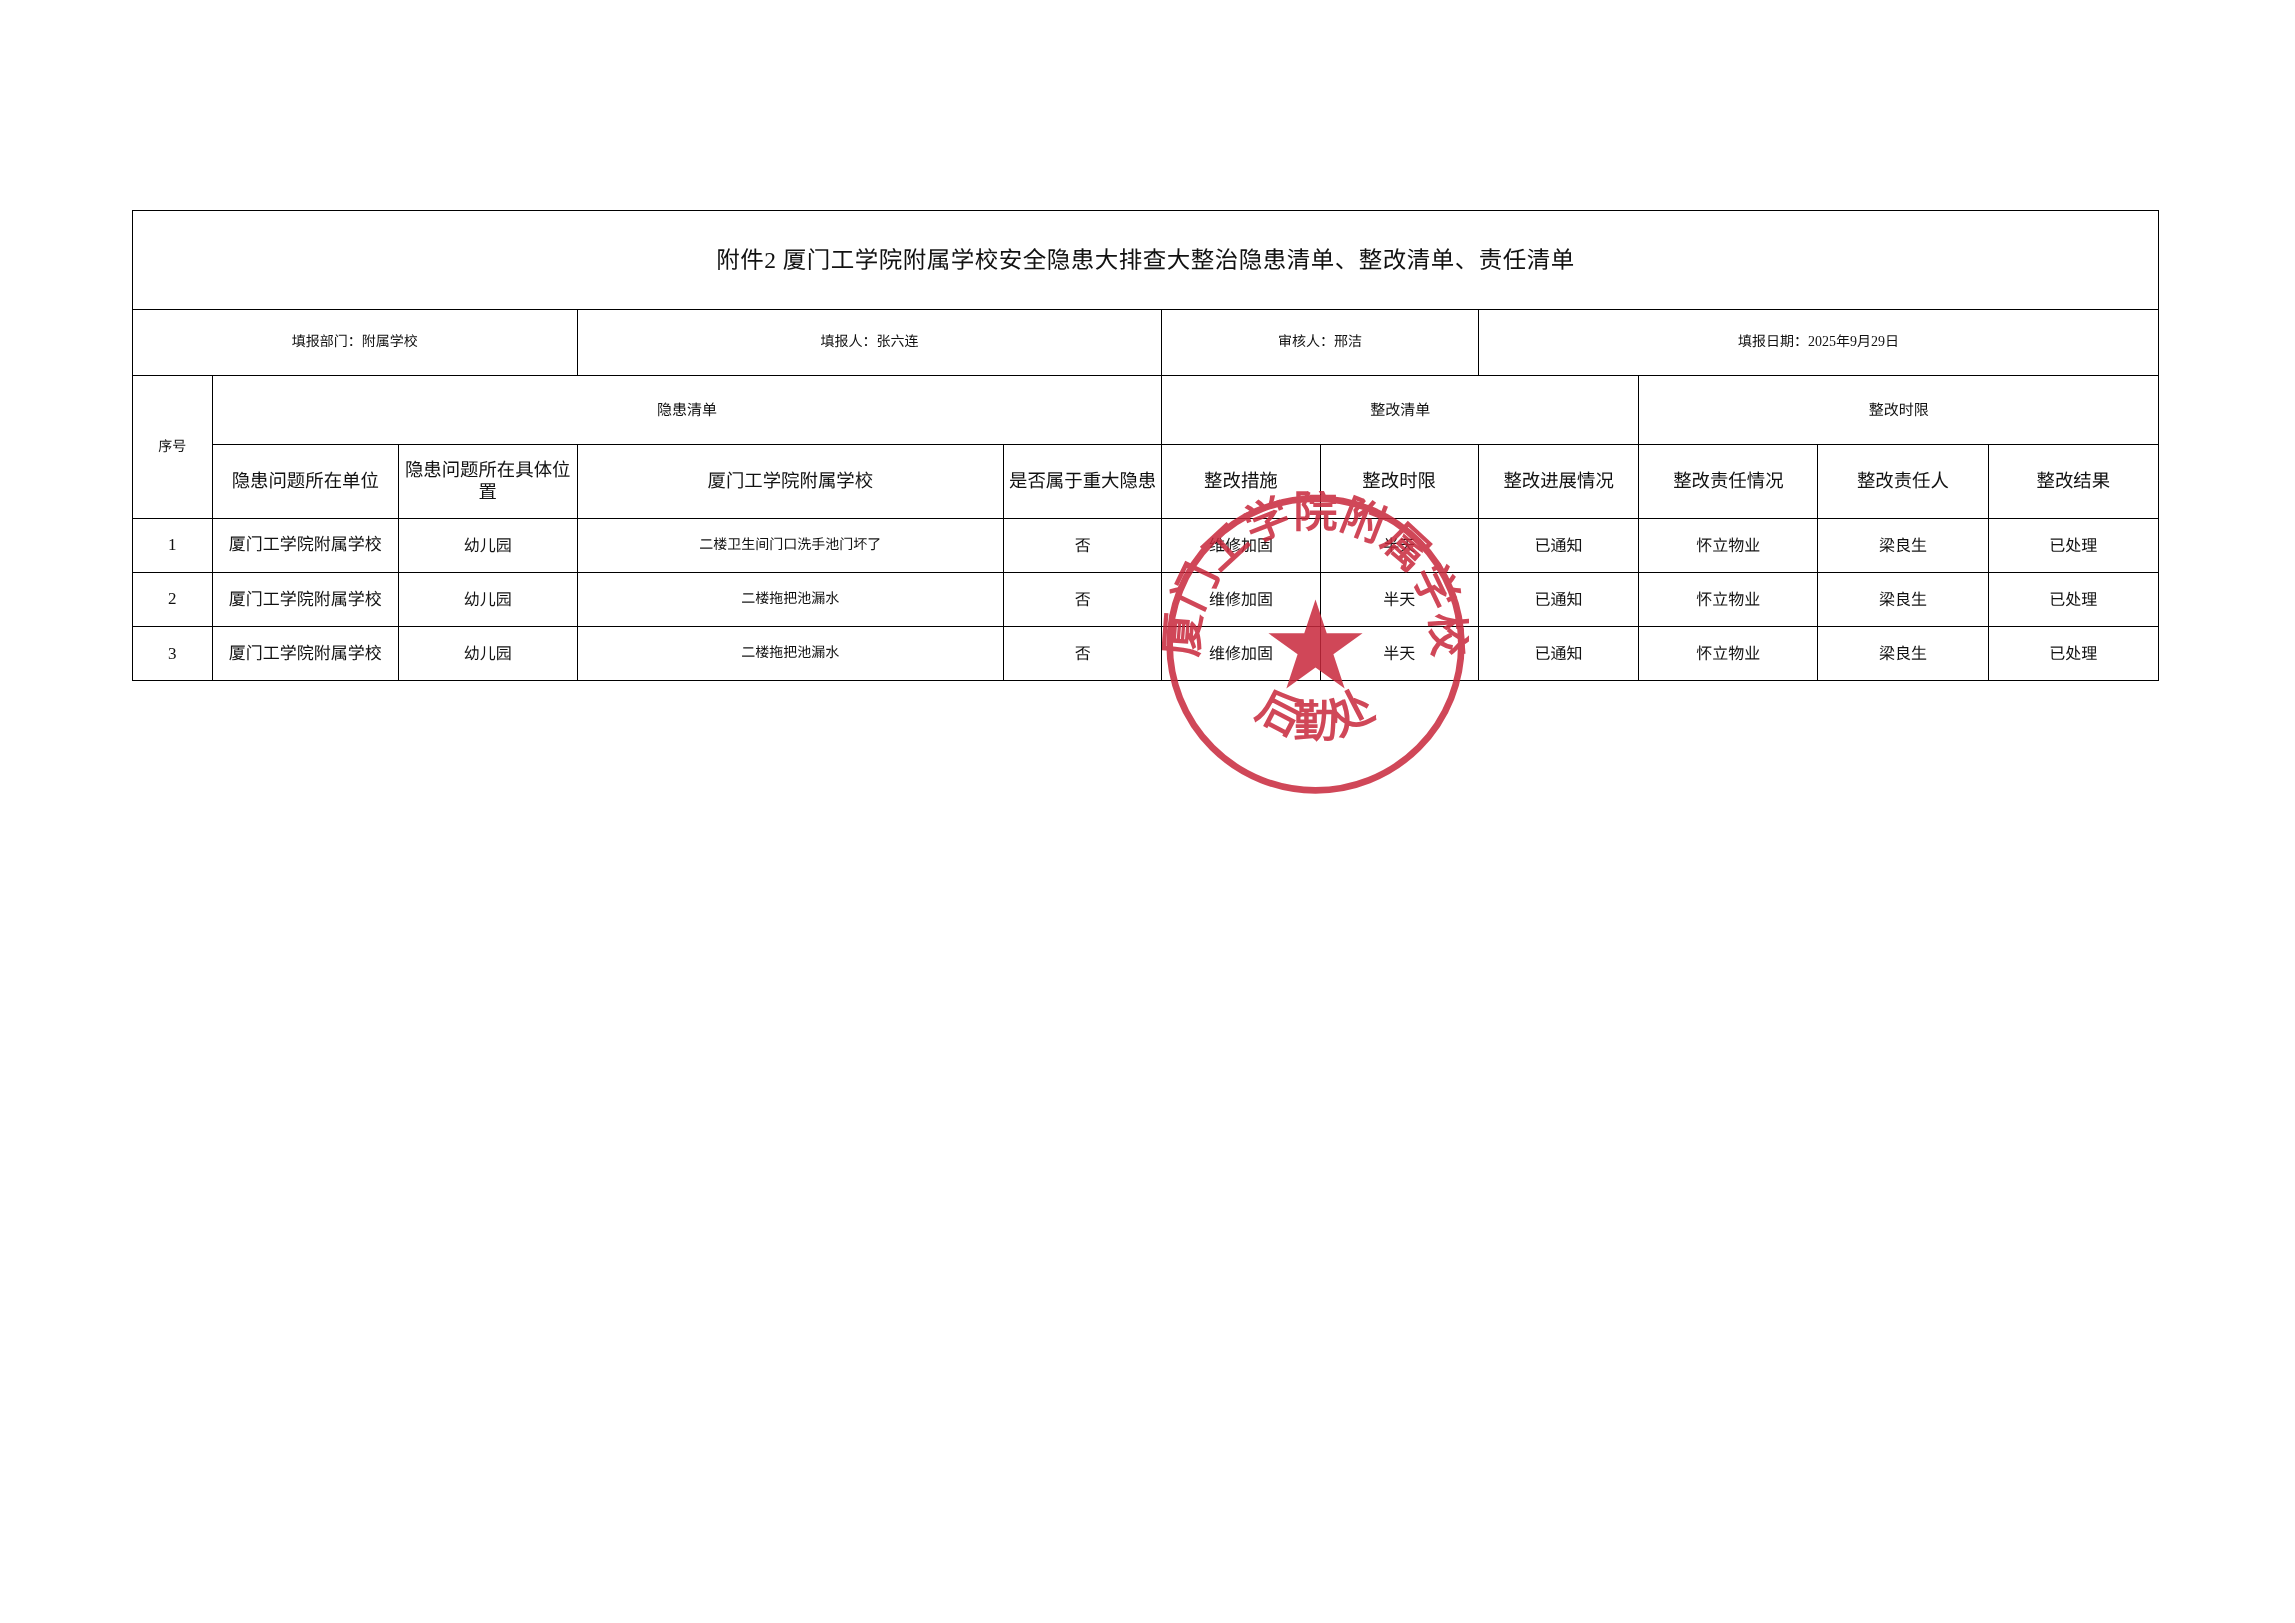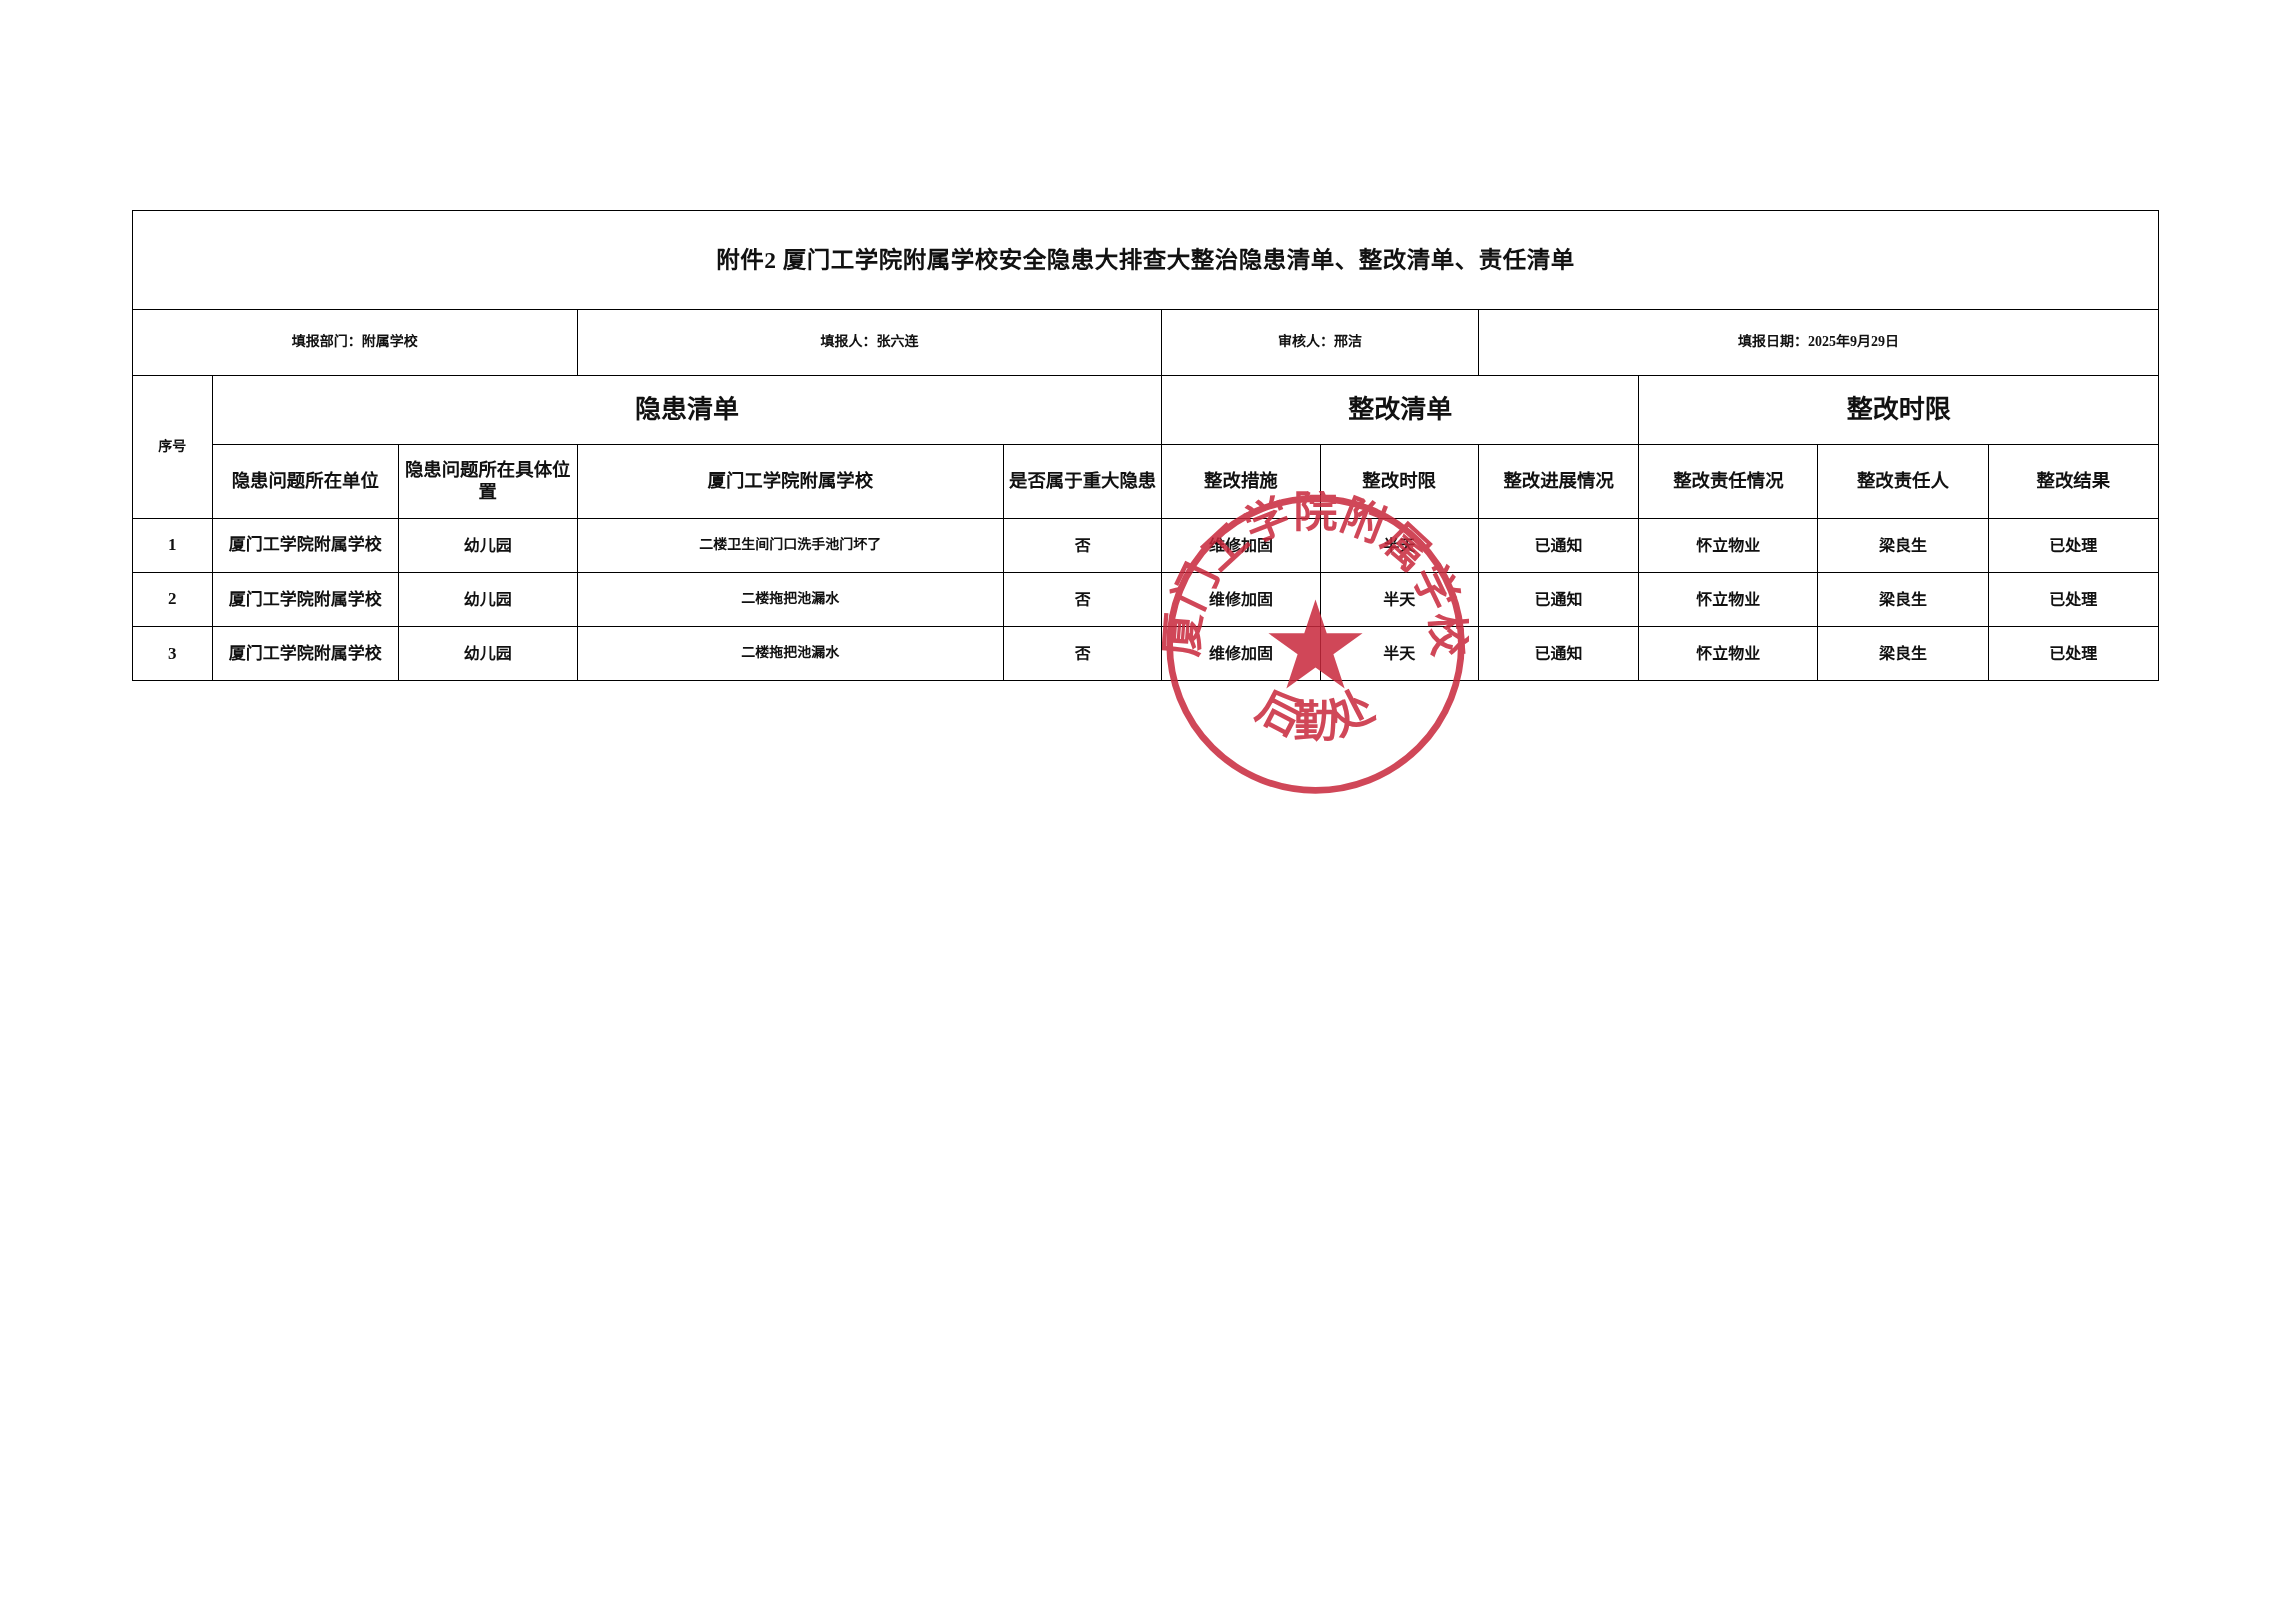--- a/index.html
+++ b/index.html
@@ -37,21 +37,21 @@
     width: 2027px;
     table-layout: fixed;
   }
 
   table.doc-table td,
   table.doc-table th {
     border: 1px solid #000000;
     padding: 3.1px 4.1px;
     text-align: center;
     vertical-align: middle;
-    font-weight: bold;
+    font-weight: normal;
     line-height: 1.2;
   }
 
   
   .title-cell {
     height: 92px;
     font-size: 23.5px;
     font-weight: bold;
     letter-spacing: 0.5px;
   }
@@ -59,21 +59,21 @@
   
   .meta-cell {
     height: 59px;
     font-size: 14px;
     font-weight: bold;
   }
 
   
   .group-cell {
     height: 61px;
-    font-size: 26px;
+    font-size: 15px;
     font-weight: bold;
   }
 
   
   .seq-head {
     font-size: 14px;
     font-weight: bold;
   }
 
   

